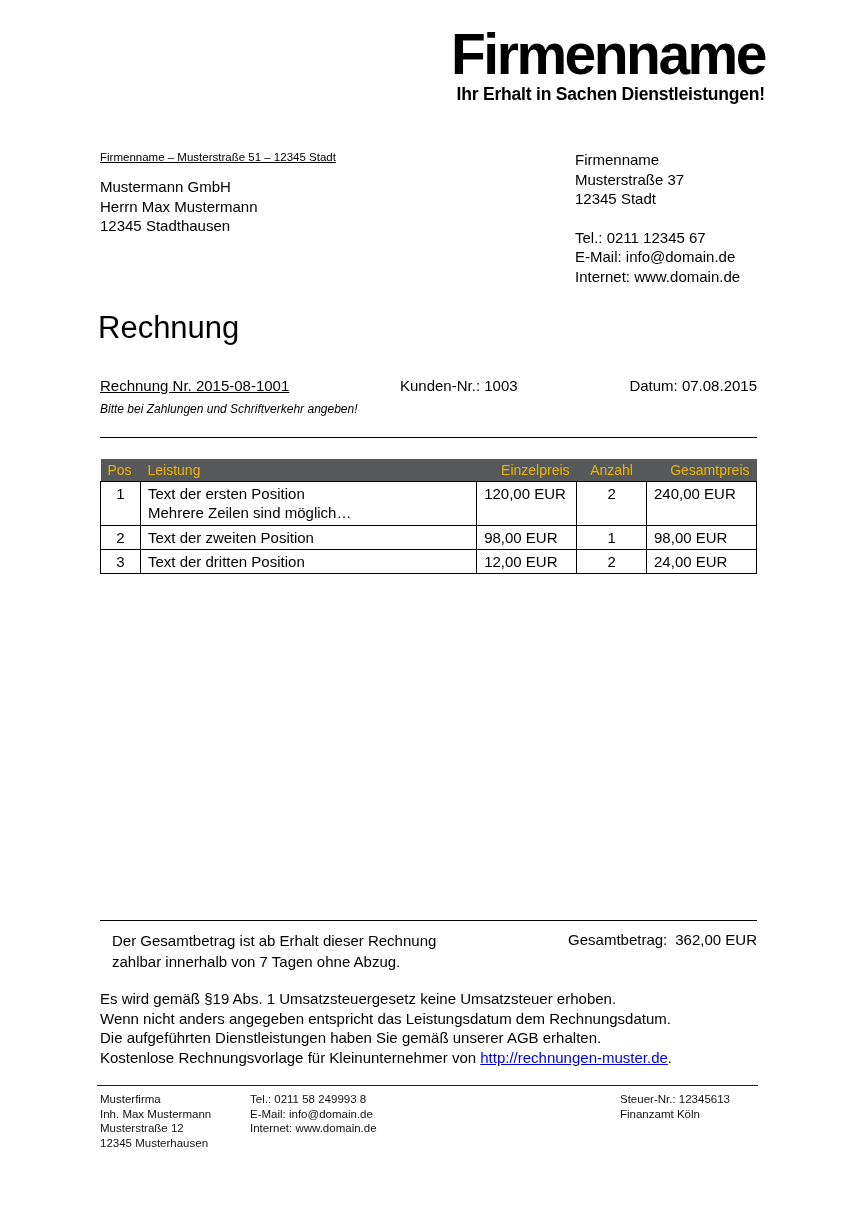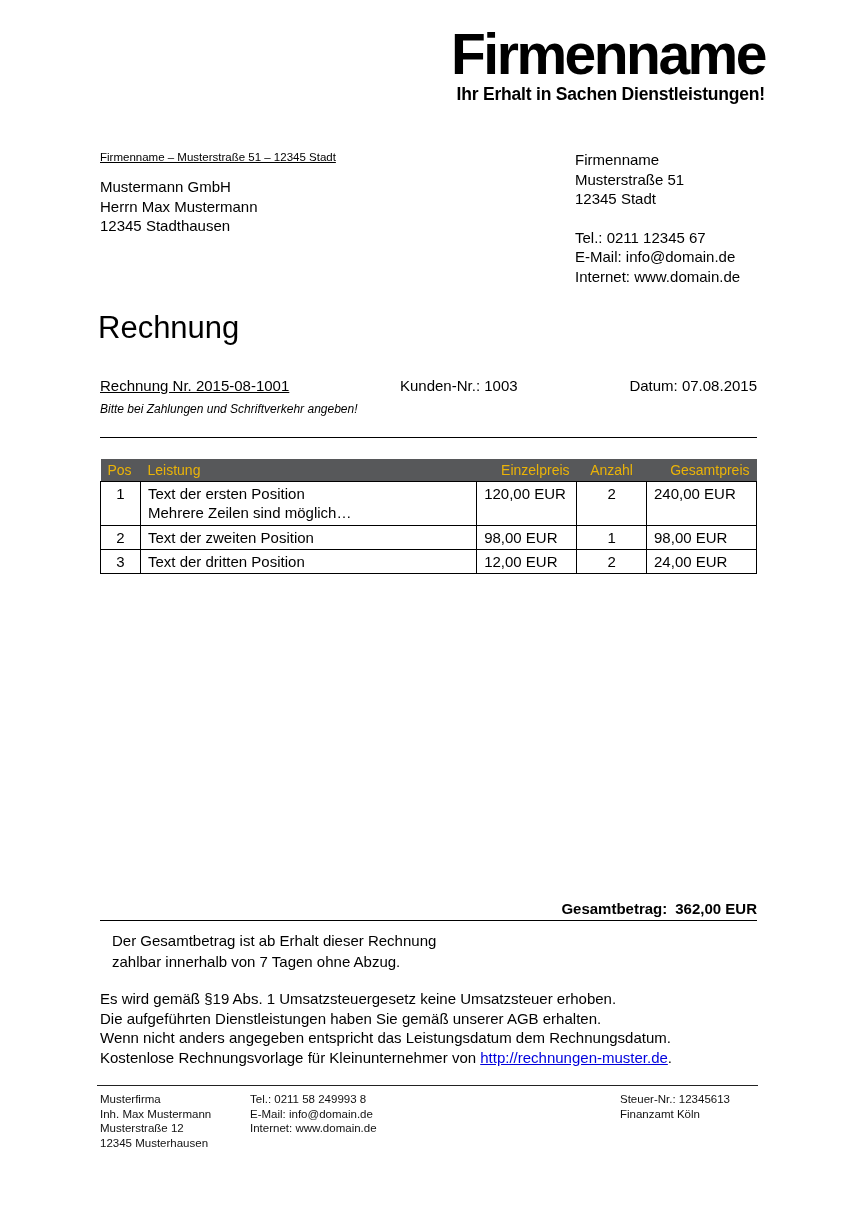--- a/index.html
+++ b/index.html
@@ -47,21 +47,21 @@
   .items-table thead th.num { text-align: right; }
   .items-table thead th.ctr { text-align: center; }
   .items-table td { border: 1px solid #000; padding: 2px 7px; vertical-align: top; line-height: 19px; }
   .items-table td.pos { text-align: center; }
   .items-table td.num { }
   .items-table td.ctr { text-align: center; }
   .items-table tr.tall td { padding-bottom: 3px; }
 
   
   .payment-terms { position: absolute; left: 100px; top: 931px; font-size: 15px; line-height: 20.5px; margin-left: 12px; }
-  .total-line { position: absolute; right: 98px; top: 900px; font-size: 15px; font-weight: 700; }
+  .total-line { position: absolute; right: 98px; top: 931px; font-size: 15px; font-weight: 400; }
   .total-line .total-value { margin-left: 8px; }
 
   
   .notes { position: absolute; left: 100px; top: 989px; font-size: 15px; line-height: 19.5px; }
   .notes a { color: #0000dd; text-decoration: underline; }
 
   
   .footer-col { position: absolute; top: 1092px; font-size: 11.5px; line-height: 14.5px; color: #111; }
   .footer-col.c1 { left: 100px; }
   .footer-col.c2 { left: 250px; }
@@ -81,21 +81,21 @@
   <div class="sender-line">Firmenname – Musterstraße 51 – 12345 Stadt</div>
 
   <div class="recipient">
     <div>Mustermann GmbH</div>
     <div>Herrn Max Mustermann</div>
     <div>12345 Stadthausen</div>
   </div>
 
   <div class="contact-block">
     <div>Firmenname</div>
-    <div>Musterstraße 51</div>
+    <div>Musterstraße 37</div>
     <div>12345 Stadt</div>
     <div class="contact-gap"></div>
     <div>Tel.: 0211 12345 67</div>
     <div>E-Mail: info@domain.de</div>
     <div>Internet: www.domain.de</div>
   </div>
 
   <div class="title">Rechnung</div>
   <div class="invoice-no">Rechnung Nr. 2015-08-1001</div>
   <div class="customer-no">Kunden-Nr.: 1003</div>
@@ -157,22 +157,22 @@
   <div class="payment-terms">
     <div>Der Gesamtbetrag ist ab Erhalt dieser Rechnung</div>
     <div>zahlbar innerhalb von 7 Tagen ohne Abzug.</div>
   </div>
   <div class="total-line">
     <span>Gesamtbetrag:</span><span class="total-value">362,00 EUR</span>
   </div>
 
   <div class="notes">
     <div>Es wird gemäß §19 Abs. 1 Umsatzsteuergesetz keine Umsatzsteuer erhoben.</div>
+    <div>Wenn nicht anders angegeben entspricht das Leistungsdatum dem Rechnungsdatum.</div>
     <div>Die aufgeführten Dienstleistungen haben Sie gemäß unserer AGB erhalten.</div>
-    <div>Wenn nicht anders angegeben entspricht das Leistungsdatum dem Rechnungsdatum.</div>
     <div><span>Kostenlose Rechnungsvorlage für Kleinunternehmer von </span><a href="#">http://rechnungen-muster.de</a><span>.</span></div>
   </div>
 
   <div class="rule rule-footer"></div>
   <div class="footer-col c1">
     <div>Musterfirma</div>
     <div>Inh. Max Mustermann</div>
     <div>Musterstraße 12</div>
     <div>12345 Musterhausen</div>
   </div>

